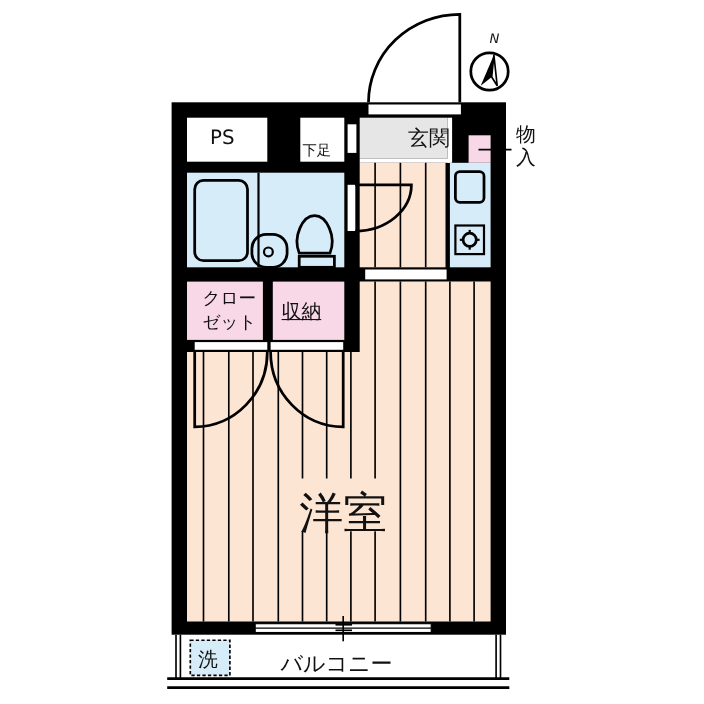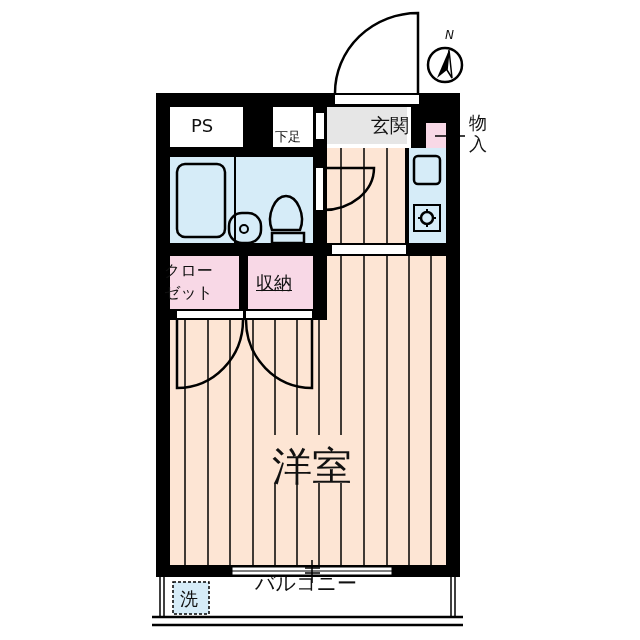--- a/index.html
+++ b/index.html
@@ -110,21 +110,21 @@
   </g>
 </svg>
 
 <div class="label" style="left:191px;top:115px;font-size:18px;">PS</div>
 <div class="label" style="left:275px;top:128px;font-size:13px;">下足</div>
 <div class="label" style="left:359px;top:113px;font-size:19px;margin-left:12px;">玄関</div>
 <div class="label" style="left:469px;top:112px;font-size:18px;line-height:21px;">
   <div>物</div>
   <div>入</div>
 </div>
-<div class="label" style="left:164px;top:260px;font-size:16px;line-height:22px;">
+<div class="label" style="left:184px;top:260px;font-size:16px;line-height:22px;">
   <div>クロー</div>
   <div>ゼット</div>
 </div>
 <div class="label" style="left:256px;top:271px;font-size:18px;text-decoration:underline;">収納</div>
 <div class="label" style="left:272px;top:439px;font-size:40px;">洋室</div>
-<div class="label" style="left:255px;top:570px;font-size:20px;">バルコニー</div>
+<div class="label" style="left:255px;top:590px;font-size:20px;">バルコニー</div>
 <div class="label" style="left:180px;top:587px;font-size:18px;">洗</div>
 <div class="label" style="left:445px;top:28px;font-size:12px;font-style:italic;">N</div>
 
 </body></html>

